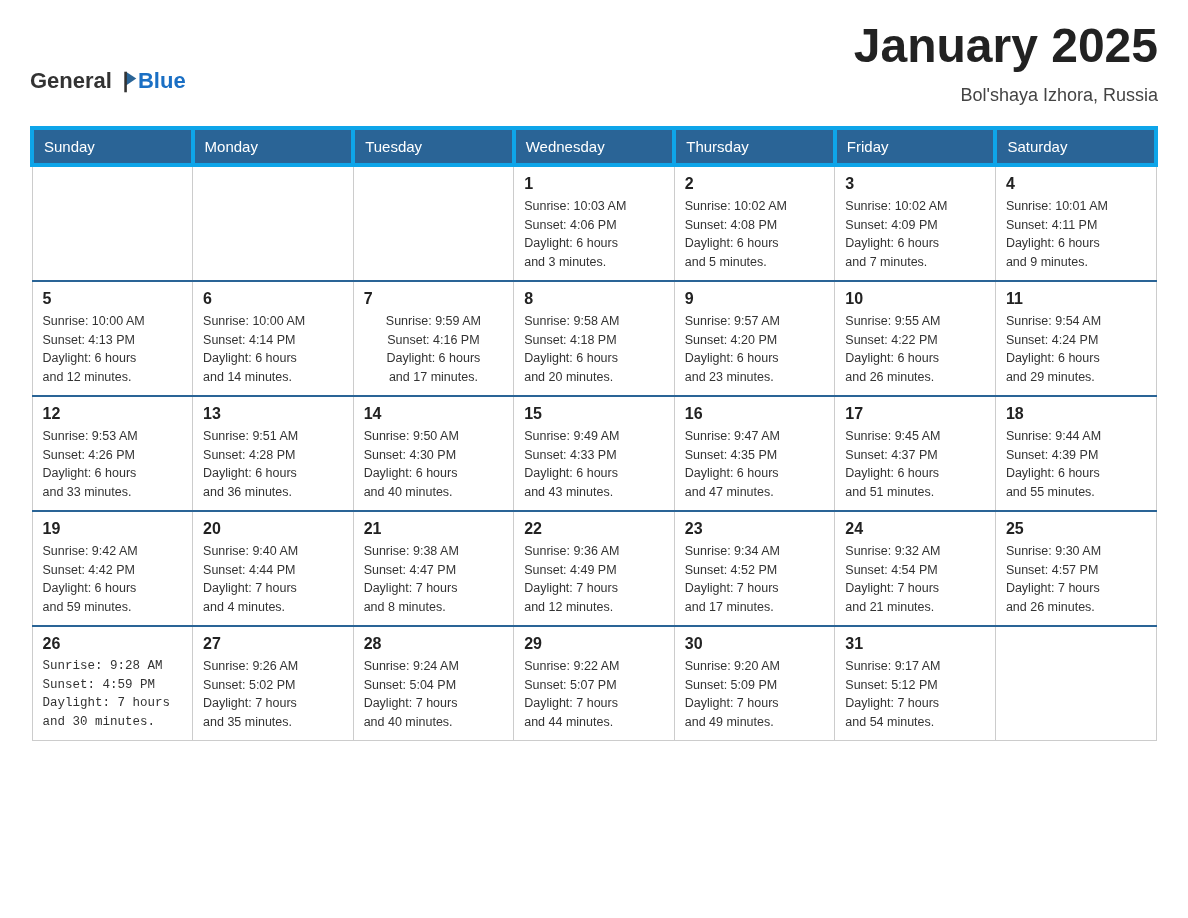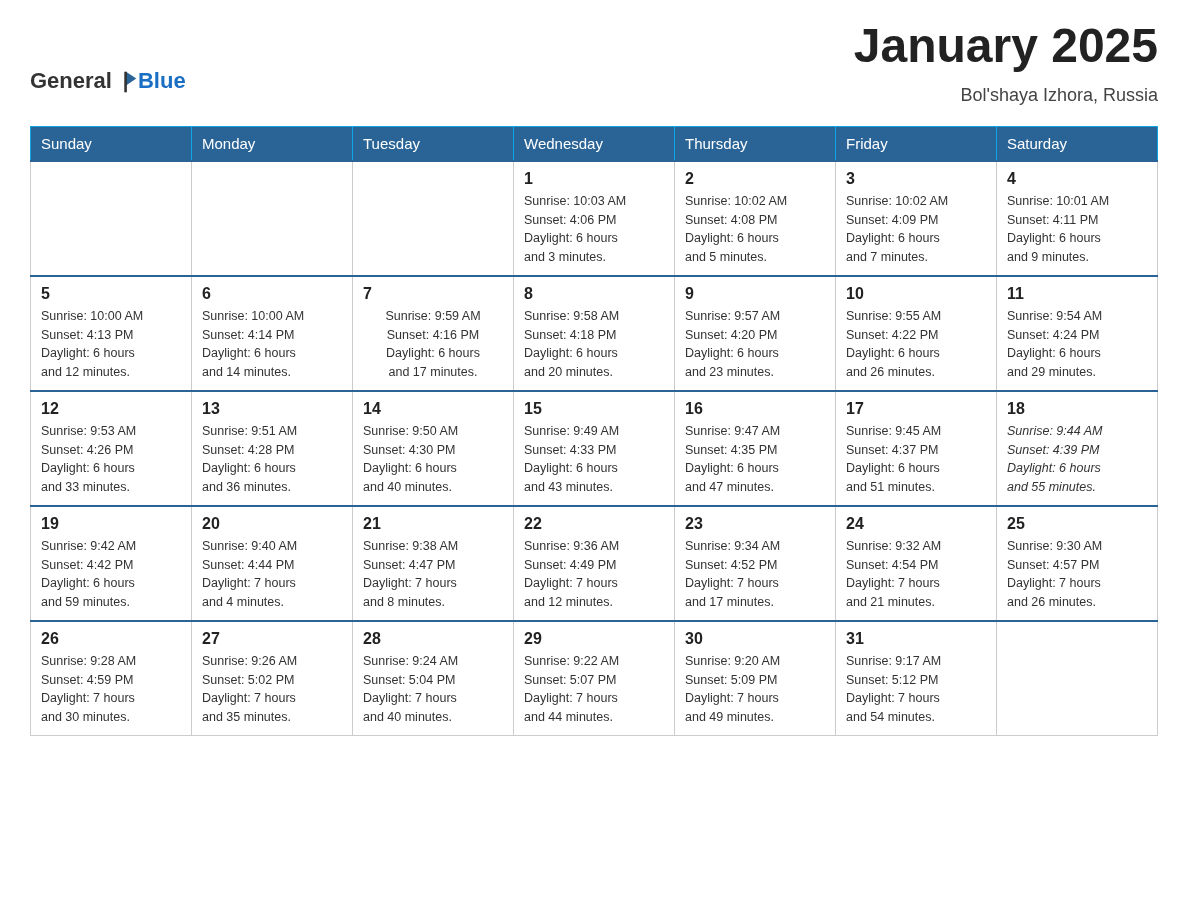--- a/index.html
+++ b/index.html
@@ -57,21 +57,21 @@
       border-collapse: collapse;
       table-layout: fixed;
     }
     .calendar th {
       background-color: #2a6496;
       color: #fff;
       padding: 8px 10px;
       font-size: 15px;
       font-weight: normal;
       text-align: left;
-      border: 1px solid #0ea5e9;
+      border: 4px solid #0ea5e9;
     }
     .calendar td {
       vertical-align: top;
       padding: 8px 10px;
       border: 1px solid #ccc;
       border-top: 2px solid #2a6496;
       font-size: 13px;
       height: 110px;
     }
     .calendar td:first-child {
@@ -243,21 +243,21 @@
         </td>
         <td>
           <span class="day-number">17</span>
           <div class="day-info" style="white-space: pre-line;">Sunrise: 9:45 AM
 Sunset: 4:37 PM
 Daylight: 6 hours
 and 51 minutes.</div>
         </td>
         <td>
           <span class="day-number">18</span>
-          <div class="day-info" style="white-space: pre-line; font-style: italic;">Sunrise: 9:44 AM
+          <div class="day-info" style="white-space: pre-line;">Sunrise: 9:44 AM
 Sunset: 4:39 PM
 Daylight: 6 hours
 and 55 minutes.</div>
         </td>
       </tr>
       <tr>
         <td>
           <span class="day-number">19</span>
           <div class="day-info" style="white-space: pre-line;">Sunrise: 9:42 AM
 Sunset: 4:42 PM
@@ -303,21 +303,21 @@
           <span class="day-number">25</span>
           <div class="day-info" style="white-space: pre-line;">Sunrise: 9:30 AM
 Sunset: 4:57 PM
 Daylight: 7 hours
 and 26 minutes.</div>
         </td>
       </tr>
       <tr>
         <td>
           <span class="day-number">26</span>
-          <div class="day-info" style="white-space: pre-line;">Sunrise: 9:28 AM
+          <div class="day-info" style="white-space: pre-line; font-family: Liberation Mono, monospace;">Sunrise: 9:28 AM
 Sunset: 4:59 PM
 Daylight: 7 hours
 and 30 minutes.</div>
         </td>
         <td>
           <span class="day-number">27</span>
           <div class="day-info" style="white-space: pre-line;">Sunrise: 9:26 AM
 Sunset: 5:02 PM
 Daylight: 7 hours
 and 35 minutes.</div>

